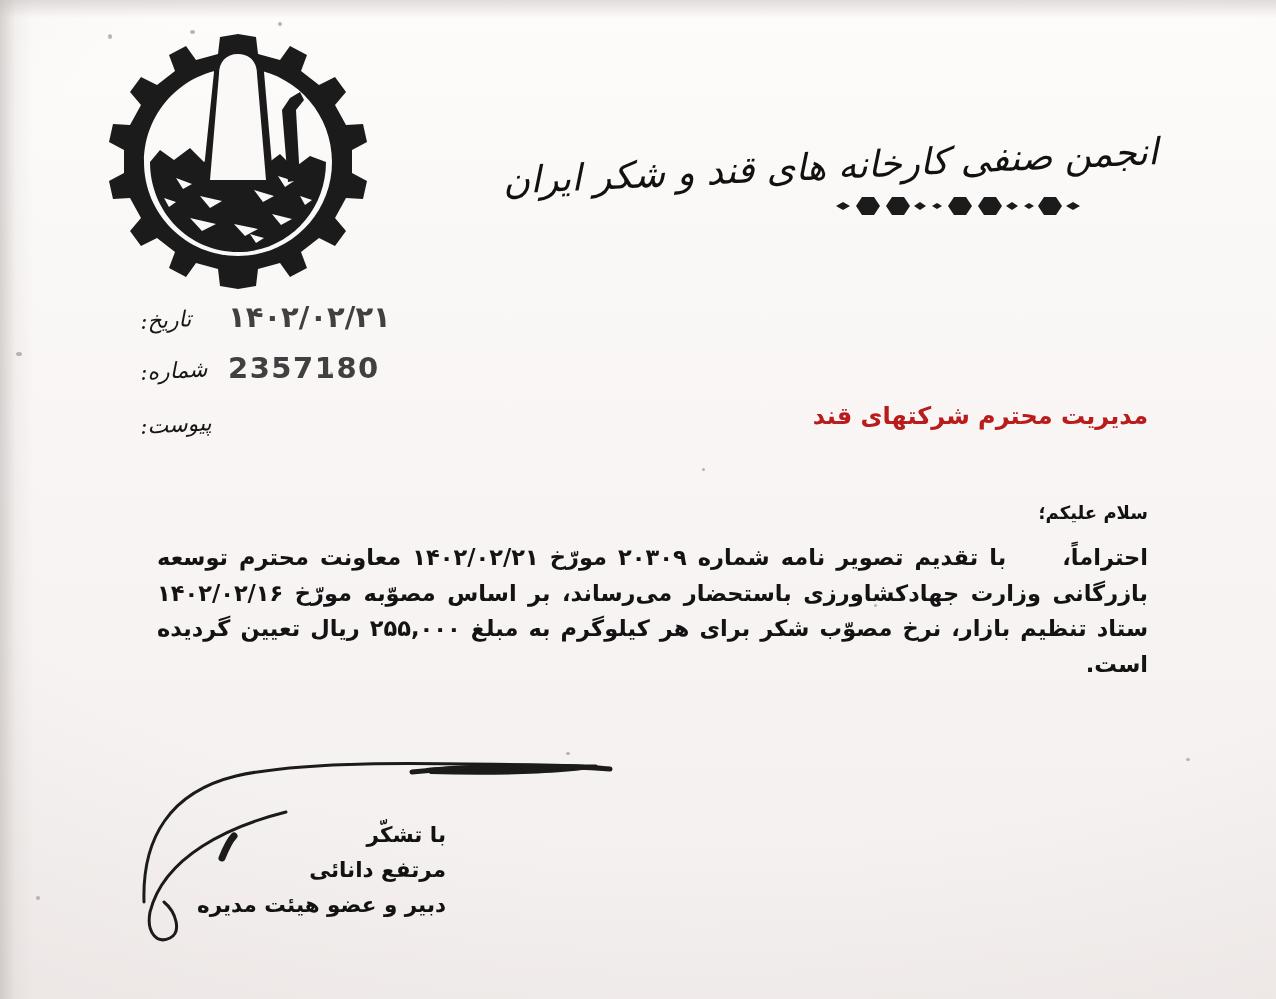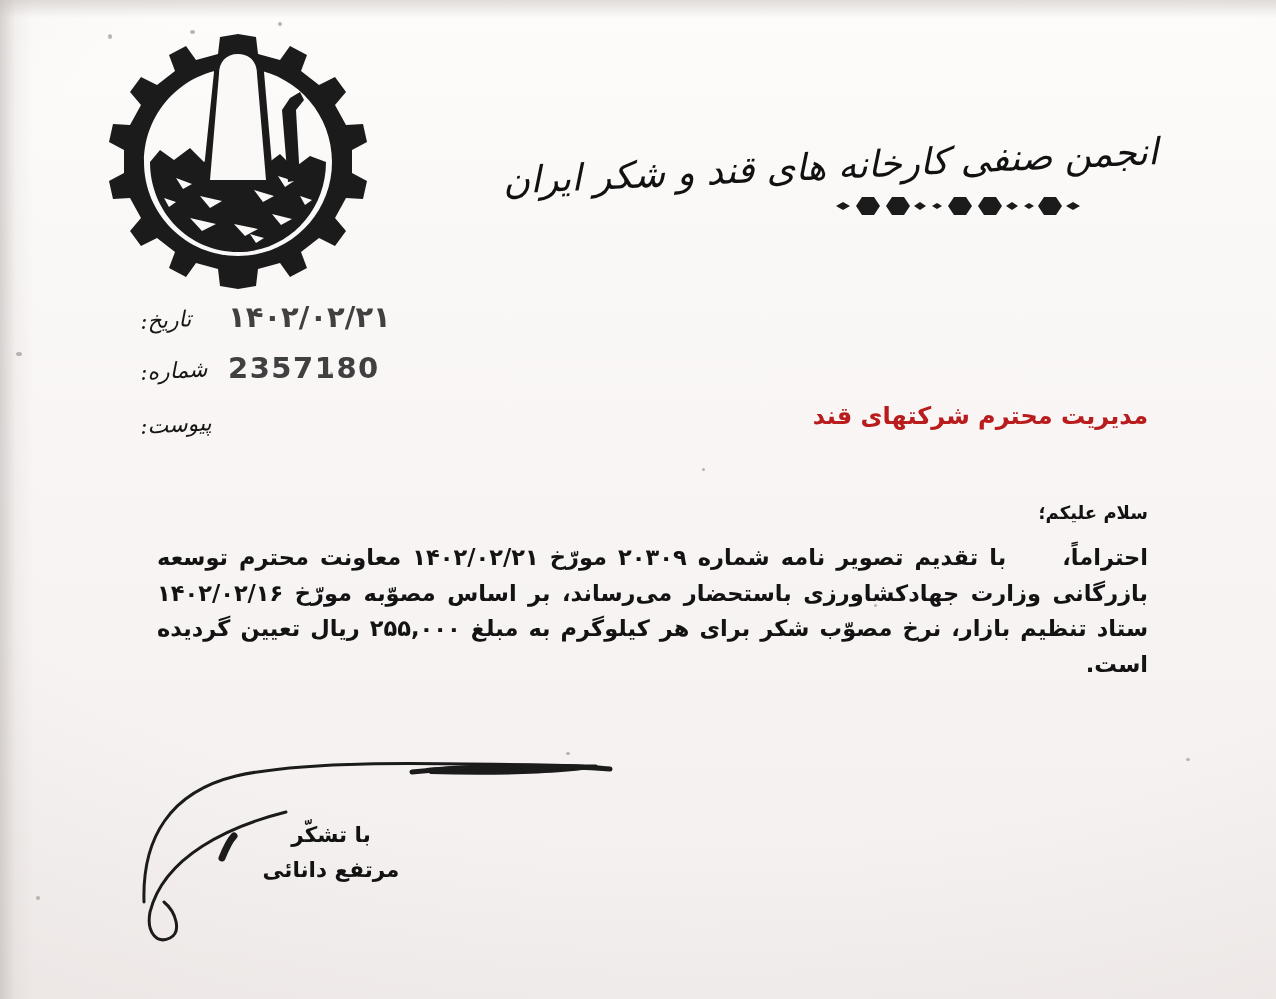--- a/index.html
+++ b/index.html
@@ -170,21 +170,21 @@
     position: absolute;
     left: 216px;
     top: 818px;
     width: 230px;
     text-align: center;
     font-size: 21.5px;
     font-weight: 700;
     line-height: 1.62;
     color: #121212;
   }
-  .signature div { white-space: nowrap; }
+  .signature div { white-space: nowrap; text-align: right; }
 </style>
 </head>
 <body>
 
 <div class="page">
 
   <div class="scan-tint"></div>
   <div class="scan-edge-left"></div>
   <div class="scan-edge-top"></div>
 
@@ -316,15 +316,16 @@
         <path d="M160 60 C104 74 38 104 24 160 C20 182 32 192 44 186 C56 180 50 160 38 150" stroke-width="3"></path>
 
         <path d="M96 106 C100 96 104 88 108 84" stroke-width="7"></path>
       </g>
     </svg>
   </div>
 
   <div class="signature">
     <div>با تشکّر</div>
     <div>مرتفع دانائی</div>
+    <div>دبیر و عضو هیئت مدیره</div>
   </div>
 
 </div>
 
 </body></html>

